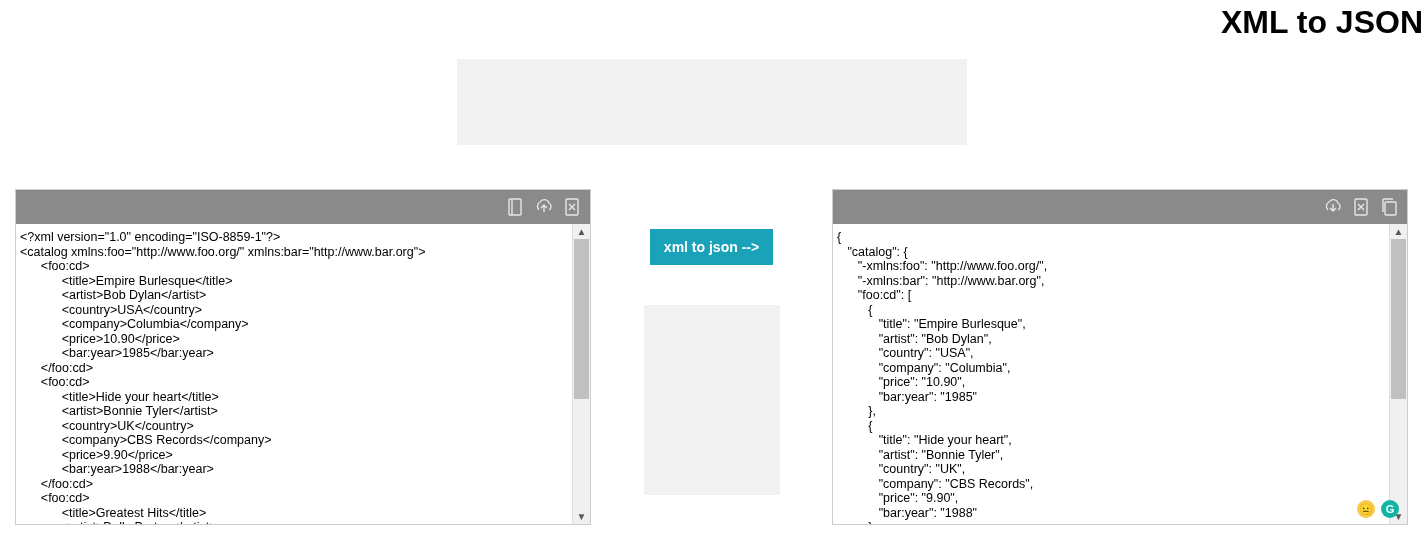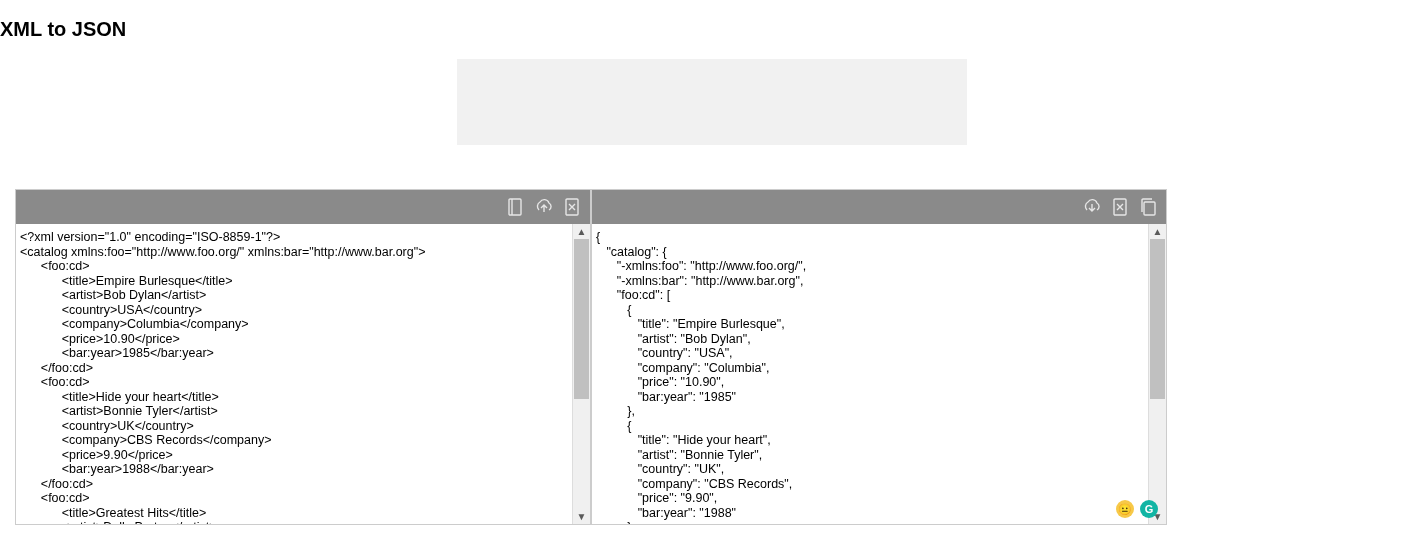--- a/index.html
+++ b/index.html
@@ -5,24 +5,24 @@
   * { box-sizing: border-box; margin: 0; padding: 0; }
   body {
     font-family: Arial, Helvetica, sans-serif;
     background: #fff;
     width: 1423px;
     height: 548px;
     overflow: hidden;
     position: relative;
   }
   .title {
-    text-align: left;
-    font-size: 20px;
+    text-align: right;
+    font-size: 32px;
     font-weight: bold;
-    margin-top: 18px;
+    margin-top: 4px;
     color: #000;
   }
   .ad-box {
     width: 510px;
     height: 86px;
     background: #f1f1f1;
     margin: 18px auto 0 auto;
   }
   .panels-row {
     position: absolute;
@@ -204,20 +204,24 @@
       <div class="scrollbar">
         <div class="scroll-arrow">▲</div>
         <div class="scroll-track">
           <div class="scroll-thumb"></div>
         </div>
         <div class="scroll-arrow">▼</div>
       </div>
     </div>
   </div>
 
+  <div class="center-col">
+    <button class="convert-btn">xml to json --&gt;</button>
+    <div class="mid-ad"></div>
+  </div>
 
   <div class="panel">
     <div class="panel-toolbar">
       <div class="icon">
         <svg width="20" height="18" viewBox="0 0 20 18" fill="none" stroke="#e6e6e6" stroke-width="1.4">
           <path d="M5 12 A5 5 0 0 1 6 4 A5 5 0 0 1 15 5 A4 4 0 0 1 15 12"></path>
           <path d="M10 6 V13 M7 10 L10 13 L13 10"></path>
         </svg>
       </div>
       <div class="icon">

